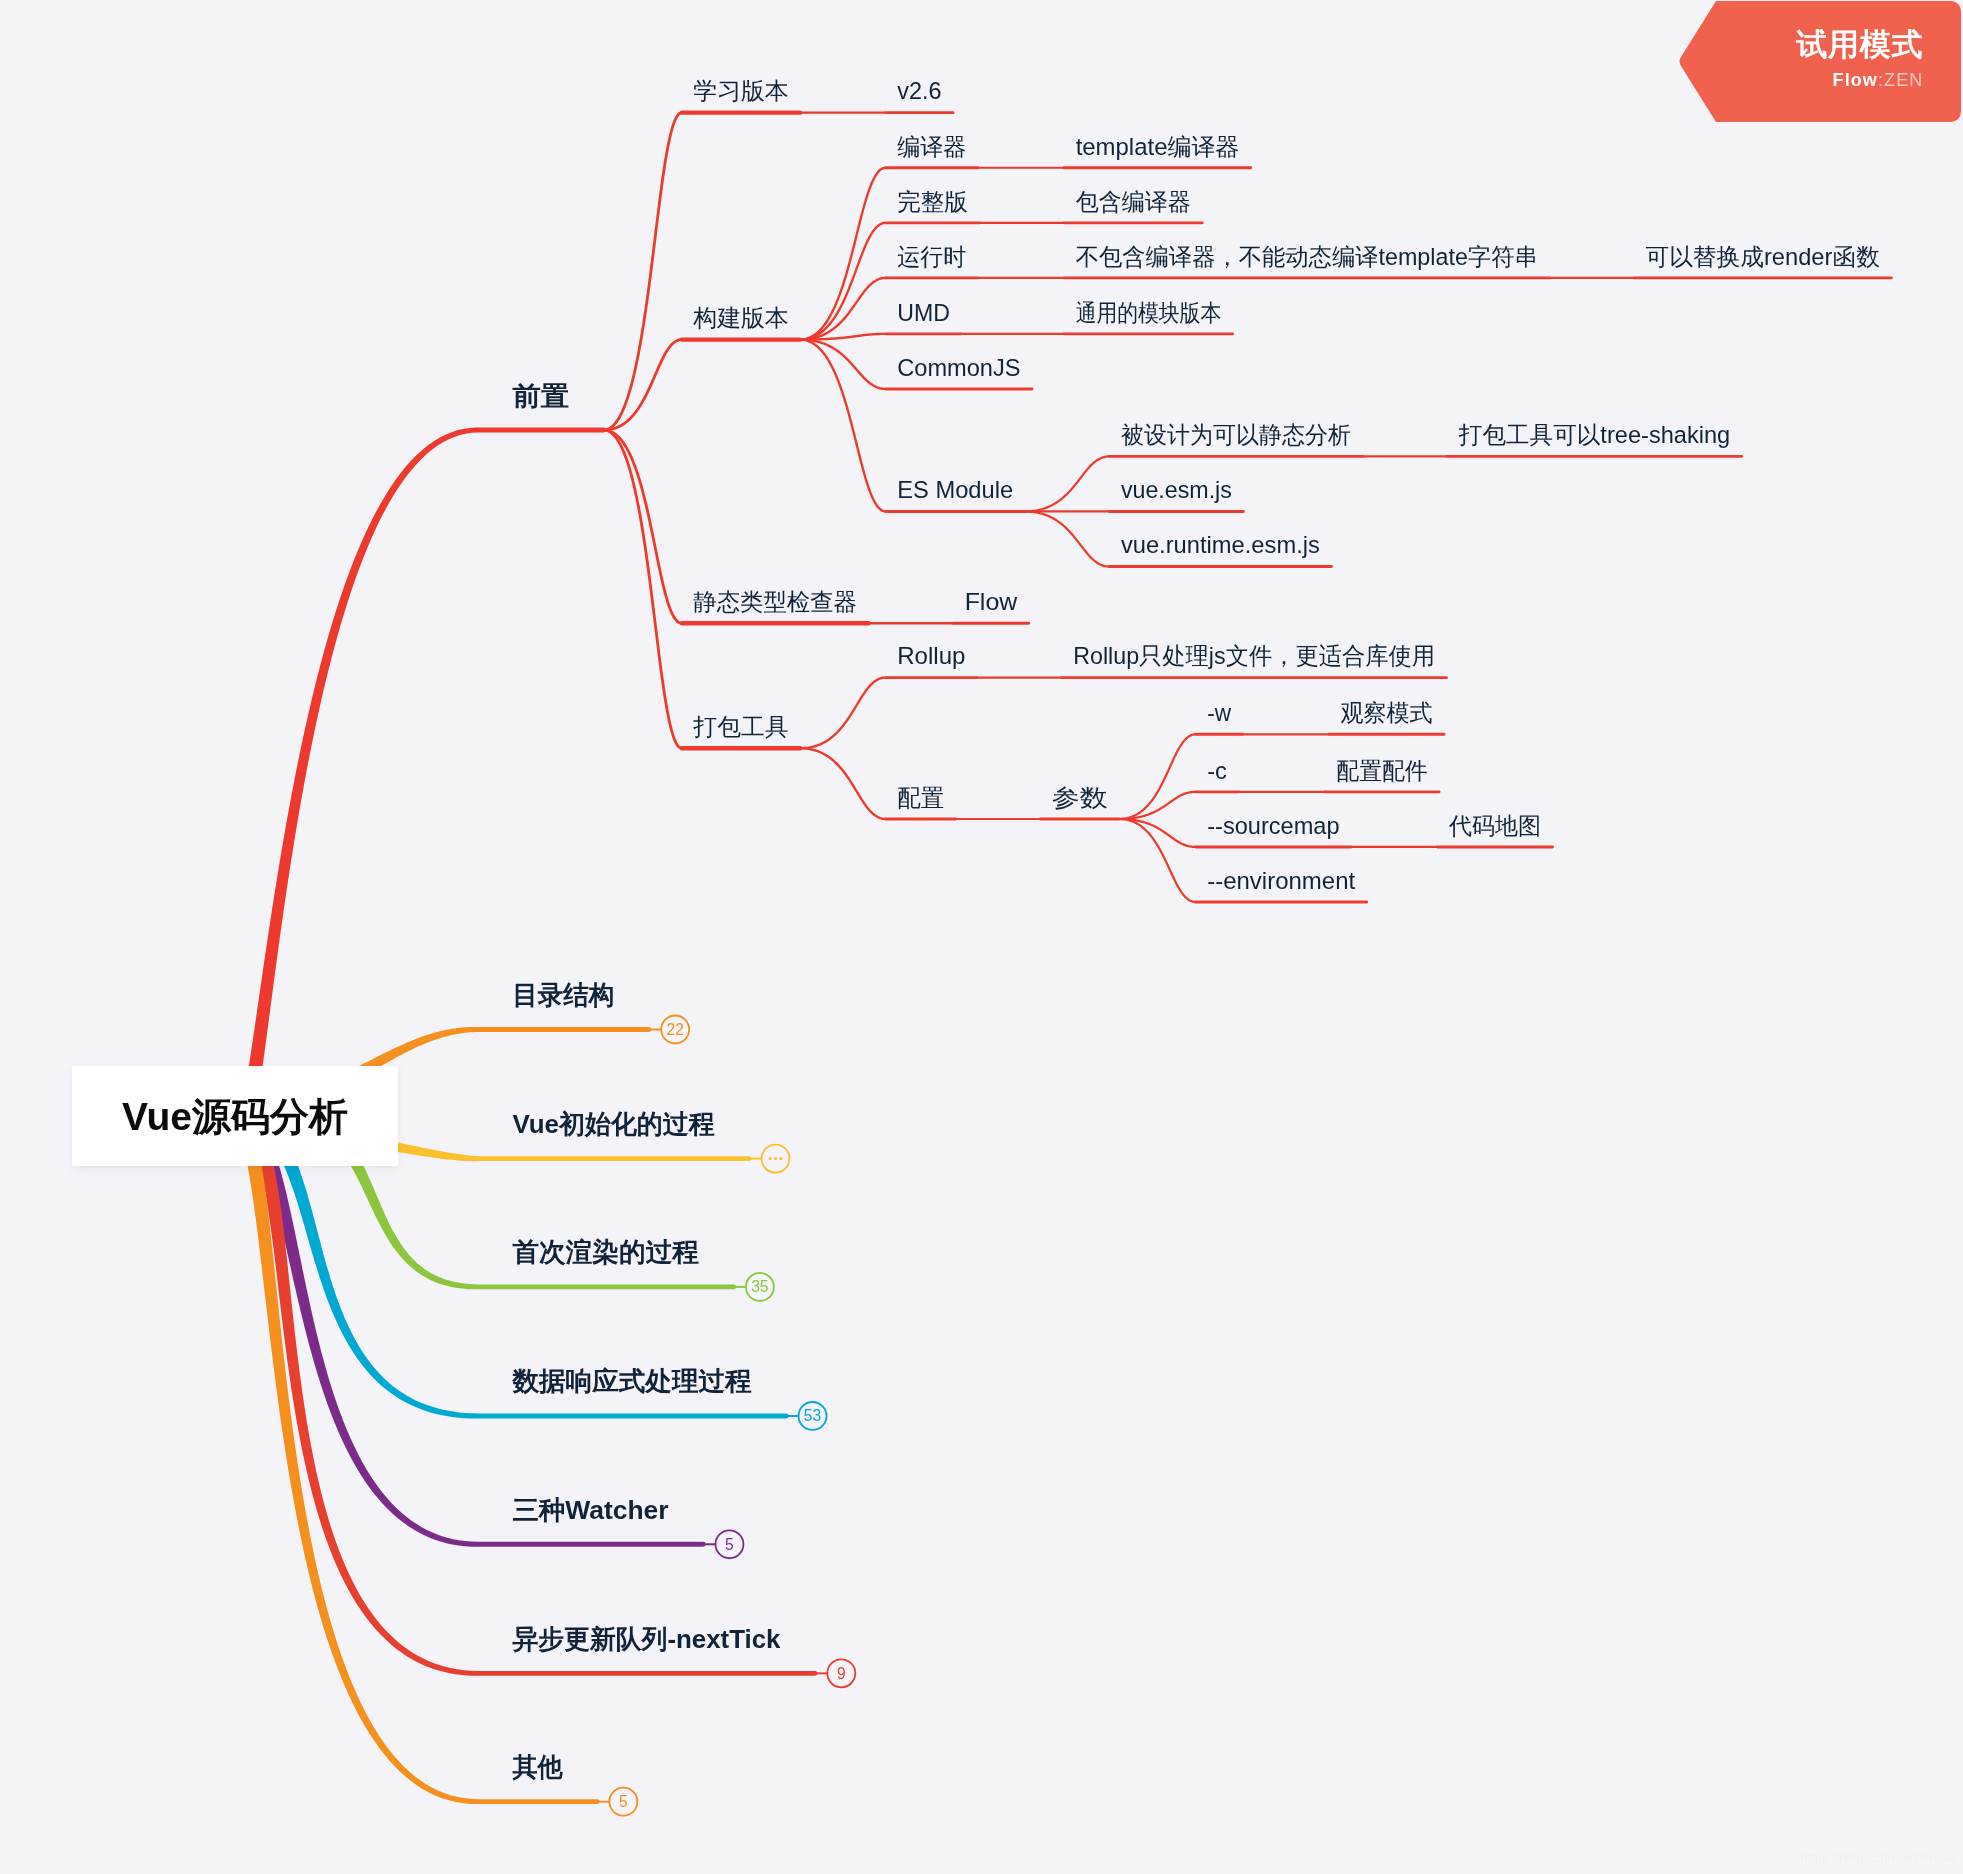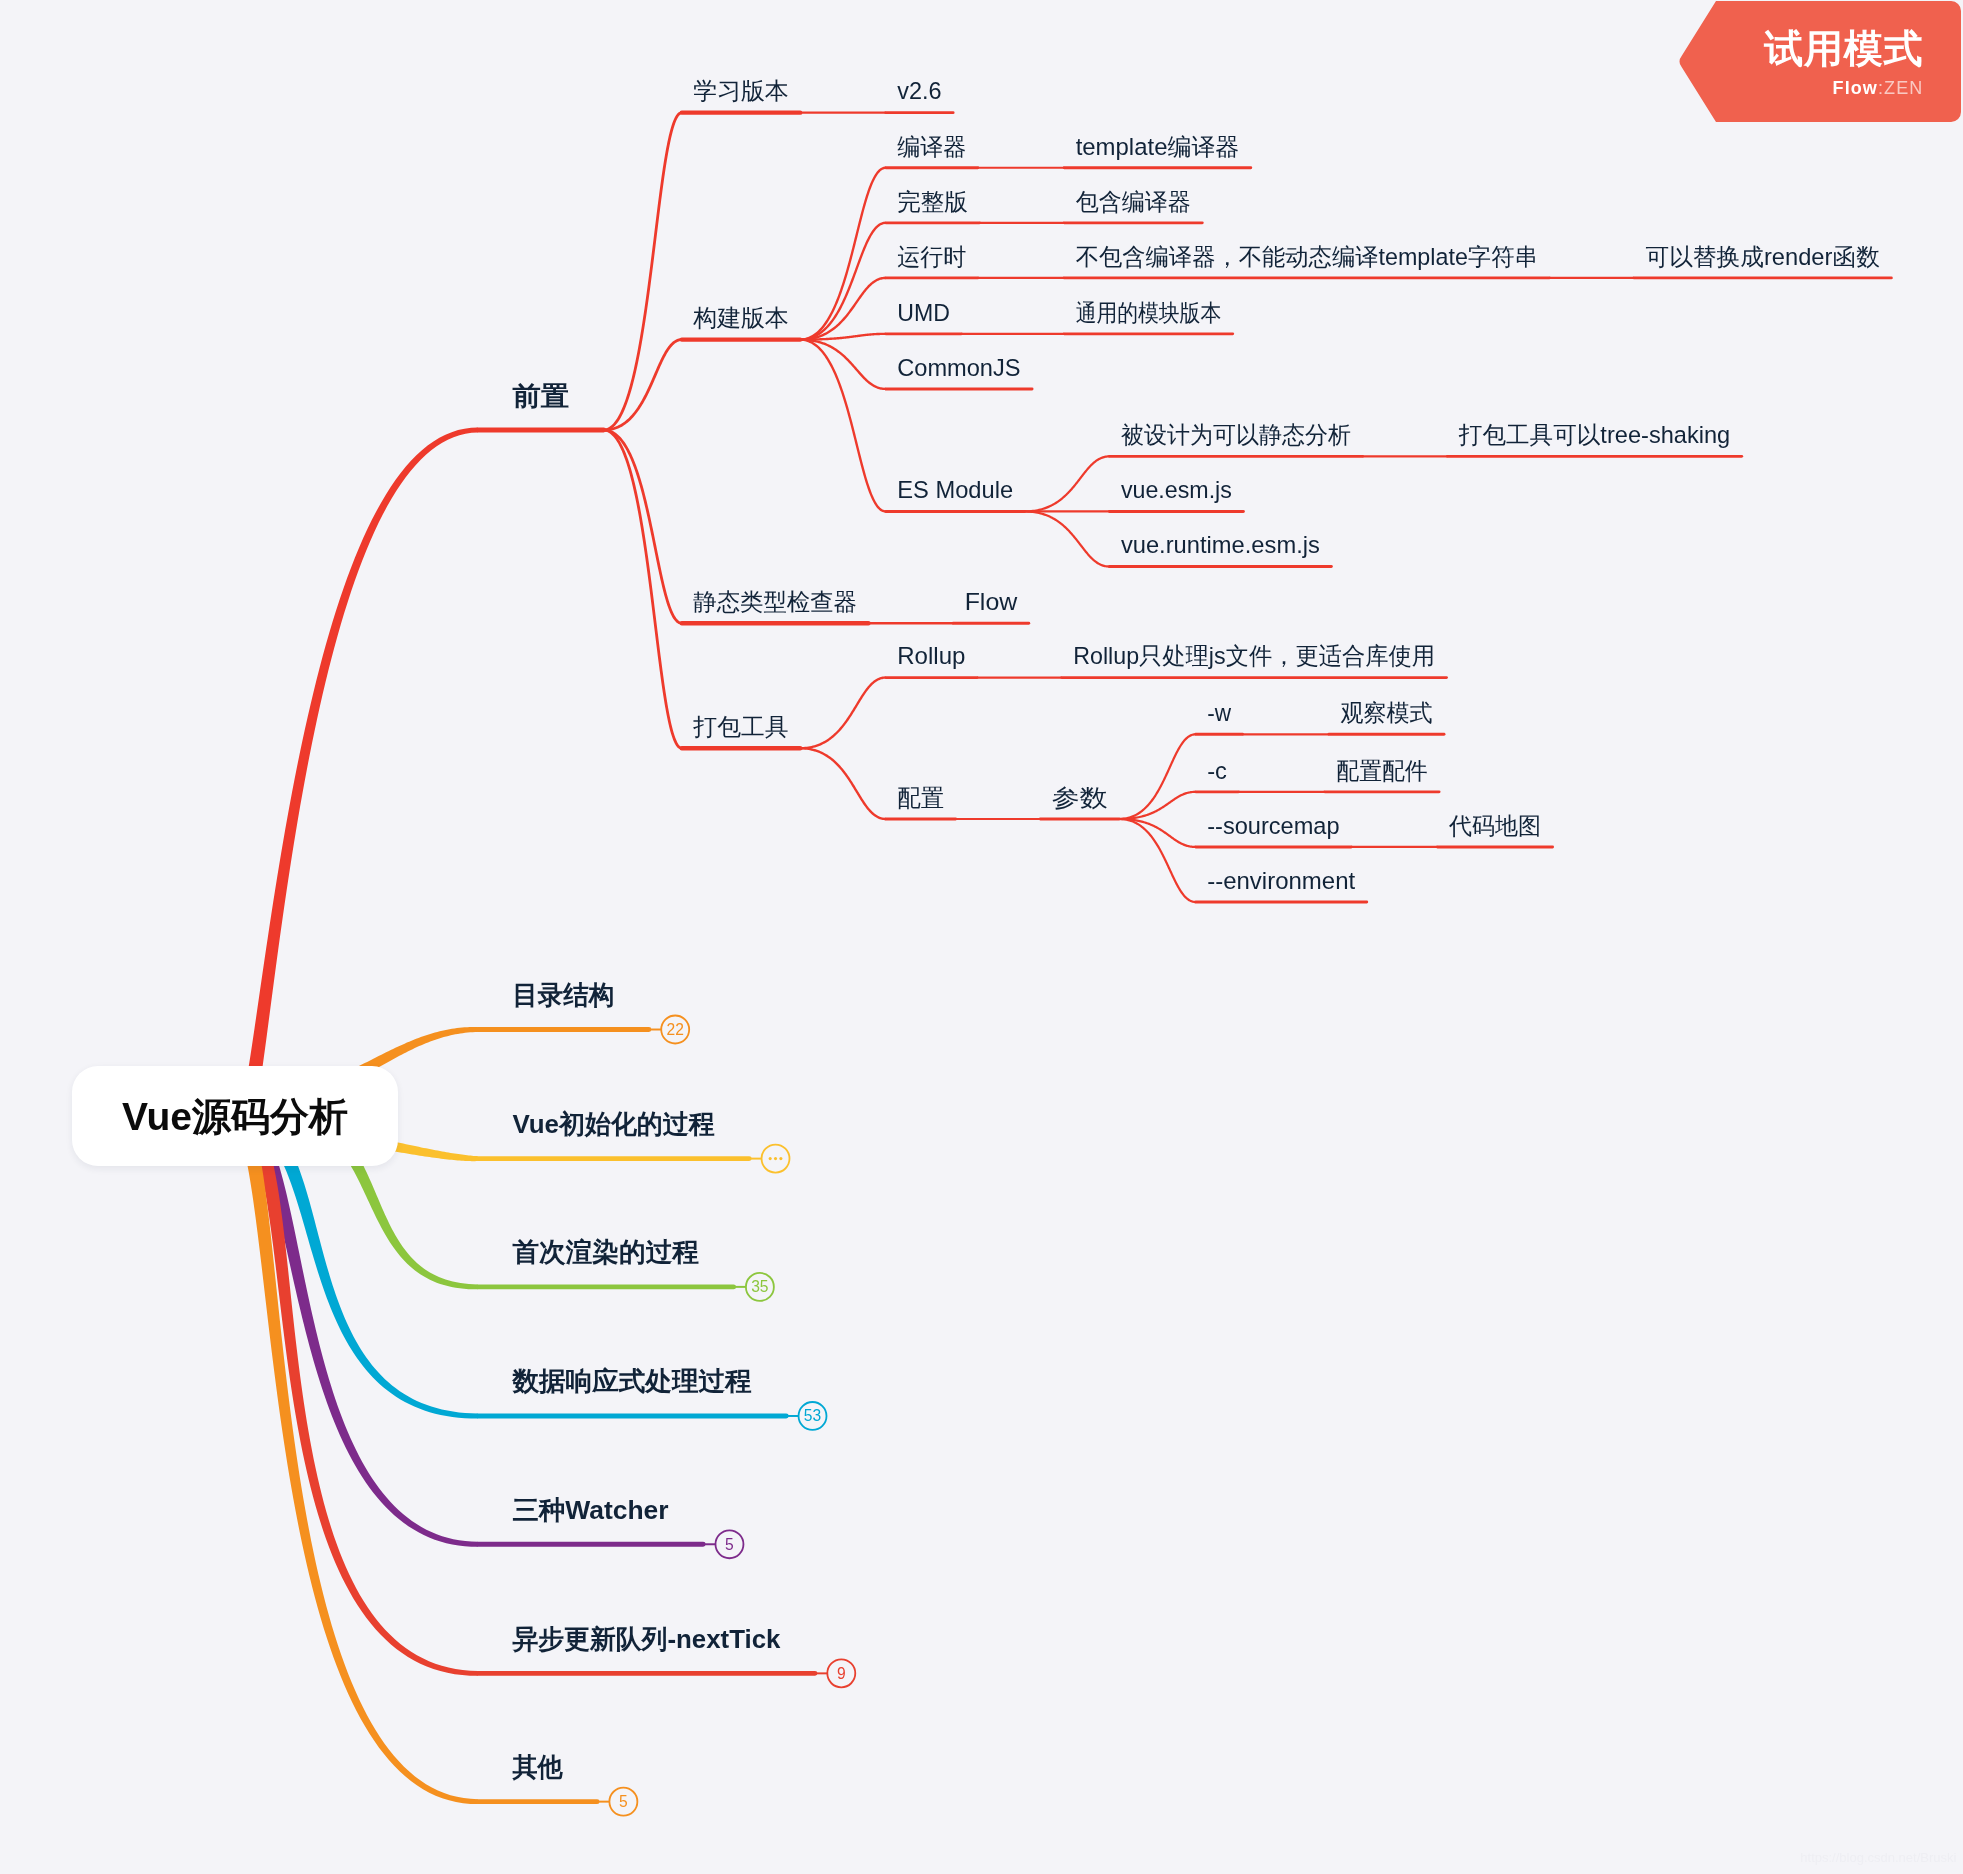--- a/index.html
+++ b/index.html
@@ -5,29 +5,29 @@
 <style>
   html,body{margin:0;padding:0;}
   body{
     width:1963px;height:1874px;overflow:hidden;background:#f4f4f8;
     font-family:"Liberation Sans","DejaVu Sans",sans-serif;
   }
   #stage{position:relative;width:1963px;height:1874px;}
   svg#map{position:absolute;left:0;top:0;width:1963px;height:1874px;display:block;}
   svg#map text{font-family:"Liberation Sans","DejaVu Sans",sans-serif;}
   .root-box{
-    position:absolute;background:#ffffff;border-radius:26px;
+    position:absolute;background:#ffffff;border-radius:2px;
     box-shadow:0 2.5px 7.4px rgba(30,40,70,.07);
     display:flex;align-items:center;justify-content:center;
   }
   .root-label{font-size:39px;font-weight:bold;color:#0b0b0b;white-space:nowrap;line-height:1;}
   #trial{position:absolute;right:1.6px;top:0.8px;width:282px;height:121px;}
   #trial svg{position:absolute;left:0;top:0;width:282px;height:121px;}
   .trial-text{position:absolute;right:38px;top:28px;text-align:right;color:#fff;}
-  .trial-title{font-size:39px;font-weight:bold;line-height:1.0;letter-spacing:0.8px;margin-left:32px;}
+  .trial-title{font-size:31px;font-weight:bold;line-height:1.0;letter-spacing:0.8px;margin-left:32px;}
   .trial-brand{font-size:18px;margin-top:10px;letter-spacing:1.1px;}
   .trial-brand b{font-weight:bold;}
   .trial-brand i{font-style:normal;font-weight:normal;opacity:.66;}
   #watermark{position:absolute;right:6.6px;bottom:9px;font-size:13px;color:#eeeef3;white-space:nowrap;}
 </style>
 </head>
 <body>
 
 <div id="stage">
 

